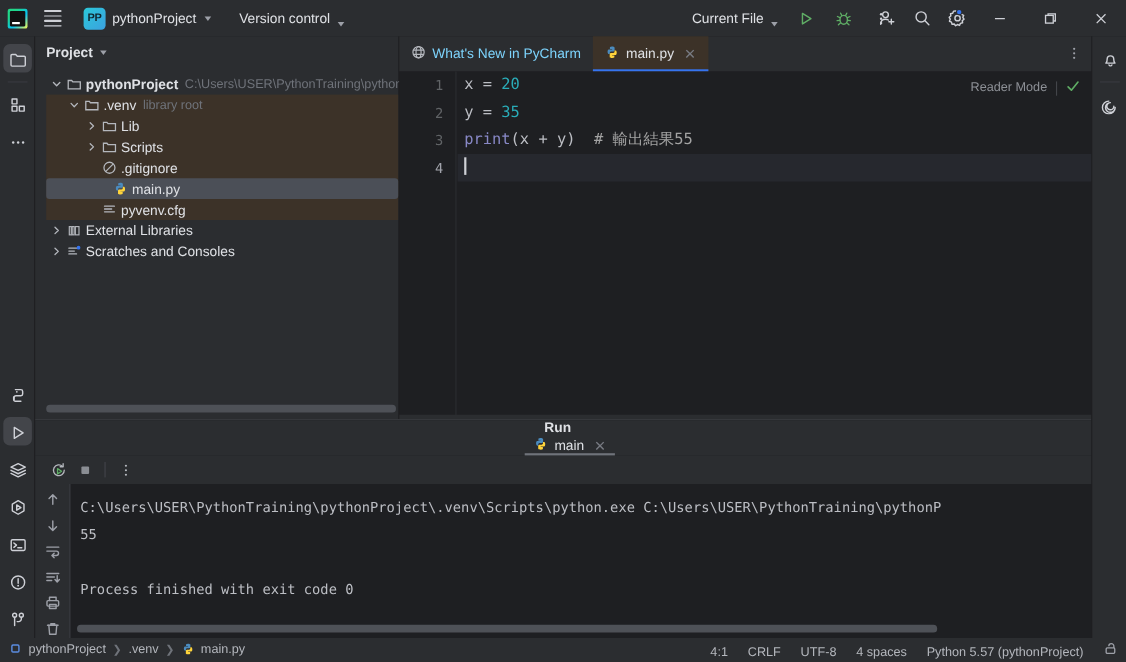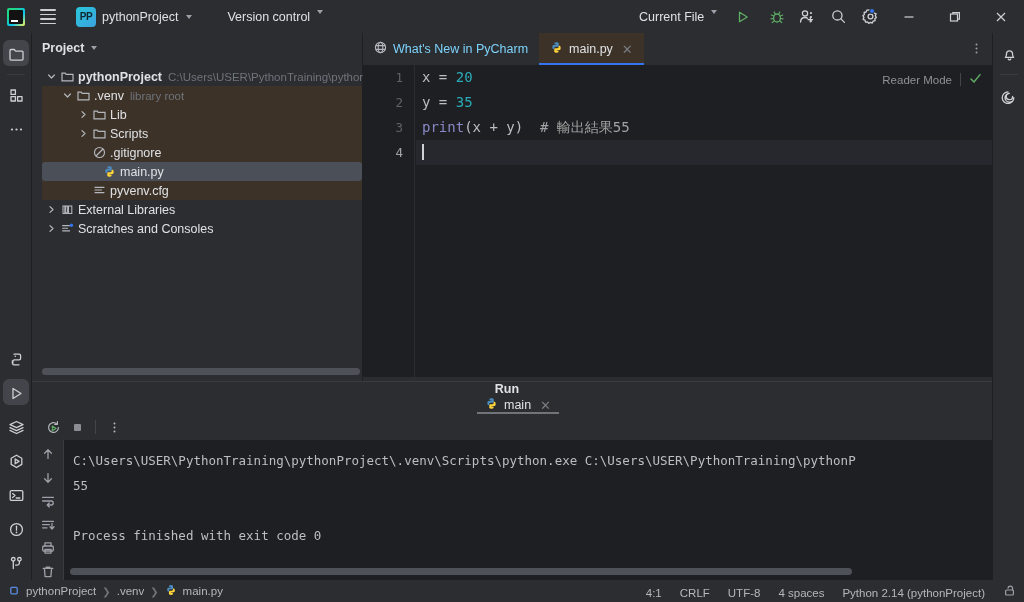--- a/index.html
+++ b/index.html
@@ -40,21 +40,21 @@
 
   .proj-chip { display: flex; align-items: center; gap: 6px; padding: 3px 8px;
     border-radius: 5px; margin-left: 4px; }
   .proj-badge { width: 20px; height: 20px; border-radius: 4px;
     background: linear-gradient(135deg,#2bc8d9,#3ba1e0);
     color: #10262e; font-size: 10px; font-weight: bold; letter-spacing: -0.3px;
     display: flex; align-items: center; justify-content: center; }
   .tb-text { font-size: 12.5px; color: #dfe1e5; }
   .chev { width: 0; height: 0; border-left: 3.5px solid transparent; border-right: 3.5px solid transparent;
     border-top: 4px solid #9da0a8; margin-left: 2px; }
-  .vcs-chip { display: flex; align-items: flex-start; gap: 5px; padding: 3px 8px; border-radius: 5px; margin-left: 19px;}
+  .vcs-chip { display: flex; align-items: flex-end; gap: 5px; padding: 3px 8px; border-radius: 5px; margin-left: 9px;}
 
   .tb-center { position: absolute; left: 612px; top: 0; height: 33px; display: flex; align-items: center; gap: 2px;}
   .tb-right { position: absolute; right: 0; top: 0; height: 33px; display: flex; align-items: center; }
   .winbtn { width: 46px; height: 33px; display: flex; align-items: center; justify-content: center; }
   .settings-dot { position: absolute; right: 11px; top: 8px; width: 6px; height: 6px;
     border-radius: 50%; background: #3574f0; border: 1px solid #2b2d30; }
 
   
   .rail-left {
     position: absolute; left: 0; top: 33px; width: 32px; height: 569px;
@@ -644,21 +644,21 @@
         </svg>
       </span>
       <span class="crumb">main.py</span>
     </div>
 
     <div class="status-right">
       <span class="si">4:1</span>
       <span class="si">CRLF</span>
       <span class="si">UTF-8</span>
       <span class="si">4 spaces</span>
-      <span class="si">Python 2.14 (pythonProject)</span>
+      <span class="si">Python 5.57 (pythonProject)</span>
       <span>
         <svg width="13" height="13" viewBox="0 0 13 13">
           <rect x="2.6" y="6" width="7.8" height="5" rx="1" fill="none" stroke="#9da0a8" stroke-width="1.2"></rect>
           <path d="M9.6 6 V4.4 a2.3 2.3 0 0 0 -4.6 0" fill="none" stroke="#9da0a8" stroke-width="1.2"></path>
         </svg>
       </span>
     </div>
   </div>
 
 </div>

